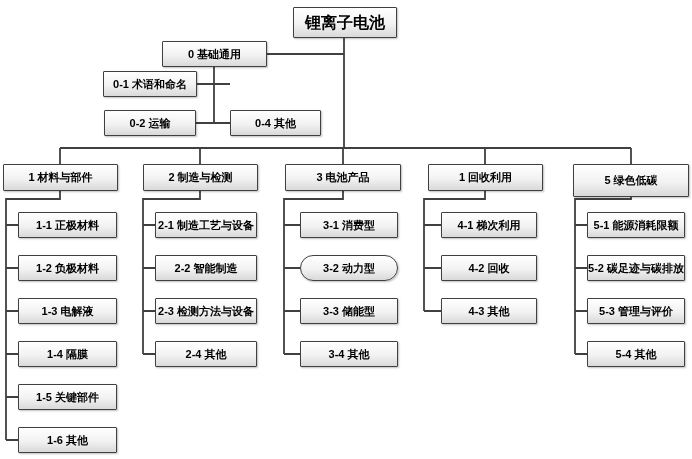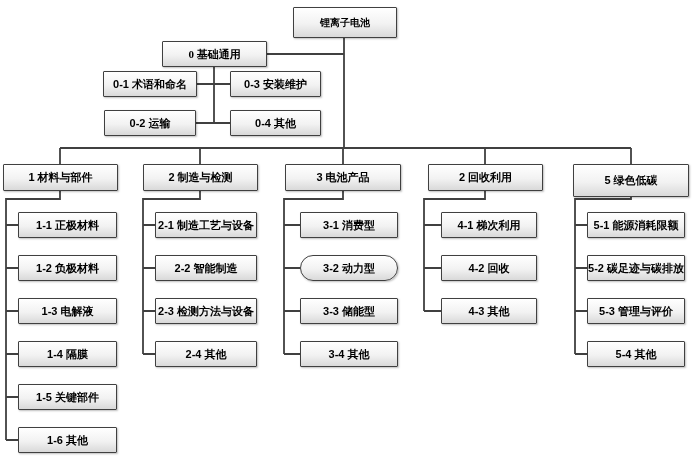--- a/index.html
+++ b/index.html
@@ -31,21 +31,21 @@
     box-shadow: 1px 1px 2px rgba(0,0,0,0.25);
     display: flex;
     align-items: center;
     justify-content: center;
     font-weight: bold;
     font-size: 11px;
     color: var(--text, #000000);
     white-space: nowrap;
     line-height: 1;
   }
-  .node.root { font-size: 10px; }
+  .node.root { font-size: 16px; }
 </style>
 </head>
 <body>
 
 <div class="canvas">
 
   <svg class="wires" viewBox="0 0 692 459" xmlns="http://www.w3.org/2000/svg">
 
     <path d="M344 38 V148 M60 148 H631 M60 148 V164 M200 148 V164 M343 148 V164 M485 148 V164 M631 148 V164"></path>
 
@@ -59,30 +59,29 @@
 
     <path d="M343 191 V199 H284 V354 M284 225 H300 M284 268 H300 M284 311 H300 M284 354 H300"></path>
 
     <path d="M485 191 V199 H424 V311 M424 225 H441 M424 268 H441 M424 311 H441"></path>
 
     <path d="M631 191 V199 H575 V354 M575 225 H587 M575 268 H587 M575 311 H587 M575 354 H587"></path>
   </svg>
 
   <div class="node root" style="left:293px;top:7px;width:104px;height:31px;">锂离子电池</div>
 
-  <div class="node" style="left:162px;top:41px;width:105px;height:26px;font-family:Liberation Serif, serif;">0 基础通用</div>
+  <div class="node" style="left:162px;top:41px;width:105px;height:26px;">0 基础通用</div>
   <div class="node" style="left:103px;top:71px;width:94px;height:26px;">0-1 术语和命名</div>
-  <div class="node" style="left:230px;top:71px;width:91px;height:26px;">0-3 安装维护</div>
   <div class="node" style="left:104px;top:110px;width:92px;height:26px;">0-2 运输</div>
   <div class="node" style="left:230px;top:110px;width:91px;height:26px;">0-4 其他</div>
 
   <div class="node" style="left:3px;top:164px;width:115px;height:27px;">1 材料与部件</div>
   <div class="node" style="left:143px;top:164px;width:115px;height:27px;">2 制造与检测</div>
   <div class="node" style="left:285px;top:164px;width:116px;height:27px;">3 电池产品</div>
-  <div class="node" style="left:428px;top:164px;width:115px;height:27px;">2 回收利用</div>
+  <div class="node" style="left:428px;top:164px;width:115px;height:27px;">1 回收利用</div>
   <div class="node" style="left:573px;top:164px;width:116px;height:33px;">5 绿色低碳</div>
 
   <div class="node" style="left:18px;top:212px;width:99px;height:26px;">1-1 正极材料</div>
   <div class="node" style="left:18px;top:255px;width:99px;height:26px;">1-2 负极材料</div>
   <div class="node" style="left:18px;top:298px;width:99px;height:26px;">1-3 电解液</div>
   <div class="node" style="left:18px;top:341px;width:99px;height:26px;">1-4 隔膜</div>
   <div class="node" style="left:18px;top:384px;width:99px;height:26px;">1-5 关键部件</div>
   <div class="node" style="left:18px;top:427px;width:99px;height:26px;">1-6 其他</div>
 
   <div class="node" style="left:155px;top:212px;width:102px;height:26px;">2-1 制造工艺与设备</div>

